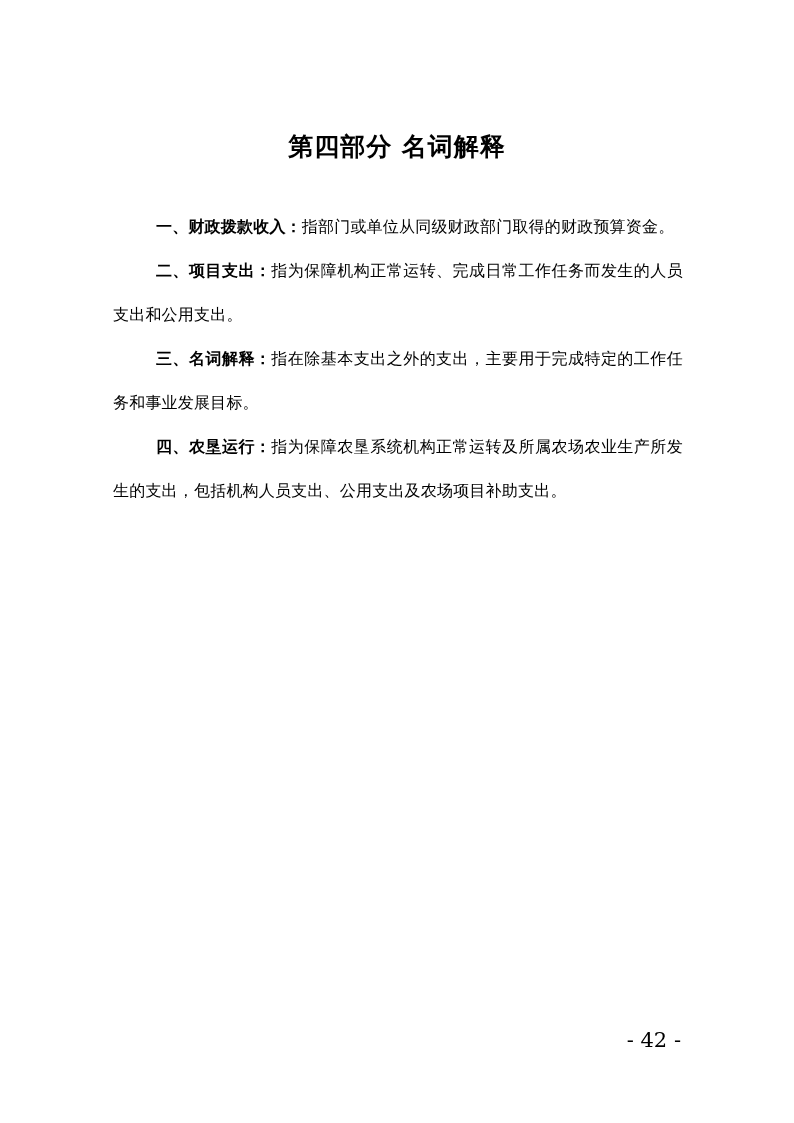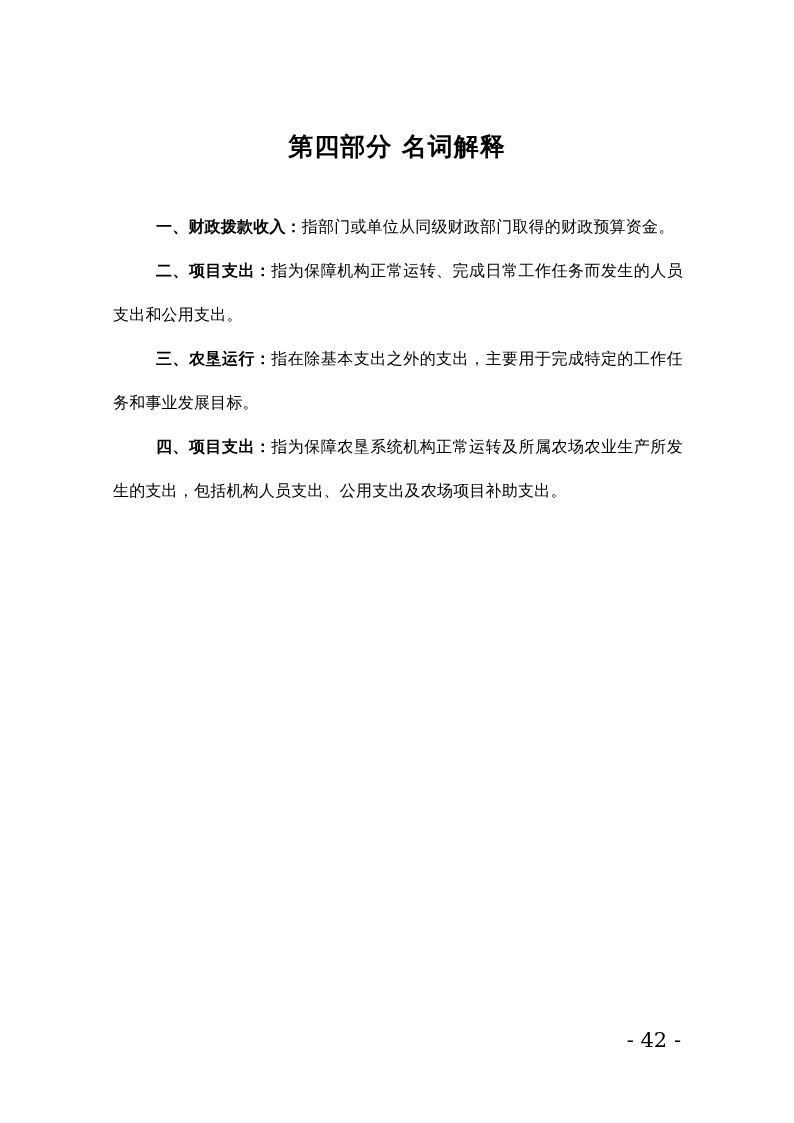--- a/index.html
+++ b/index.html
@@ -77,23 +77,23 @@
 <div class="page">
 
   <div class="doc-title">第四部分  名词解释</div>
 
   <div class="body-block">
 
     <p class="para"><span class="lead">一、财政拨款收入：</span><span>指部门或单位从同级财政部门取得的财政预算资金。</span></p>
 
     <p class="para"><span class="lead">二、项目支出：</span><span>指为保障机构正常运转、完成日常工作任务而发生的人员支出和公用支出。</span></p>
 
-    <p class="para"><span class="lead">三、农垦运行：</span><span>指在除基本支出之外的支出，主要用于完成特定的工作任务和事业发展目标。</span></p>
+    <p class="para"><span class="lead">三、名词解释：</span><span>指在除基本支出之外的支出，主要用于完成特定的工作任务和事业发展目标。</span></p>
 
-    <p class="para"><span class="lead">四、项目支出：</span><span>指为保障农垦系统机构正常运转及所属农场农业生产所发生的支出，包括机构人员支出、公用支出及农场项目补助支出。</span></p>
+    <p class="para"><span class="lead">四、农垦运行：</span><span>指为保障农垦系统机构正常运转及所属农场农业生产所发生的支出，包括机构人员支出、公用支出及农场项目补助支出。</span></p>
 
   </div>
 
   <div class="page-number">
     <span class="page-number-inner">- 42 -</span>
   </div>
 
 </div>
 
 </body></html>

